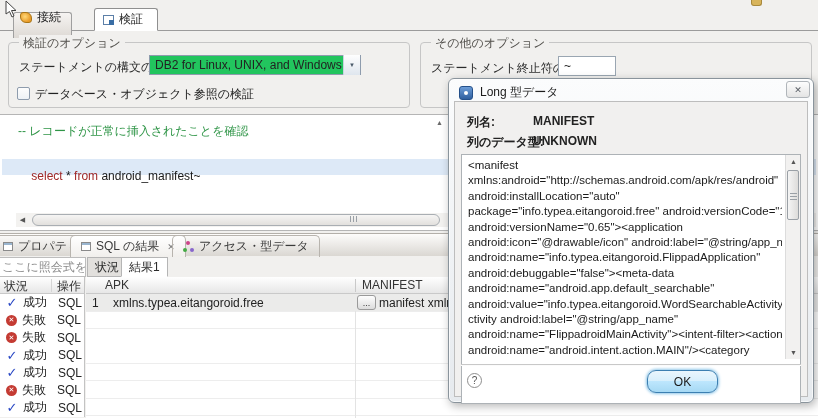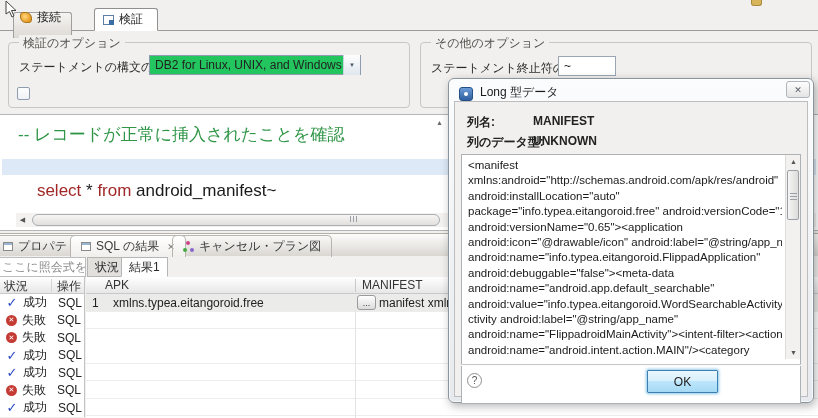--- a/index.html
+++ b/index.html
@@ -33,21 +33,21 @@
     display:flex; align-items:center; justify-content:center; font-size:6px; color:#4a5a6a; }
   .checkbox { position:absolute; left:8px; top:44px; width:13px; height:13px; background:linear-gradient(#fdfdfd,#eef2f6);
     border:1px solid #8e9cad; border-radius:2px; }
   .chk-label { position:absolute; left:26px; top:43px; }
   .term-input { position:absolute; left:137px; top:13px; width:58px; height:20px; background:#fff;
     border:1px solid #9aa6b2; padding-left:5px; line-height:18px; }
 
   
   .editor { position:absolute; left:0; top:114px; width:818px; height:117px; background:#fff;
     border-top:1px solid #b5b5b5; border-bottom:1px solid #b5b5b5; }
-  .ed-line { position:absolute; left:18px; white-space:pre; font-size:17px; }
+  .ed-line { position:absolute; left:18px; white-space:pre; font-size:12px; }
   .ed-comment { top:8px; color:#2f9547; }
   .ed-code { top:26px; color:#1a1a1a; }
   .ed-code span { white-space:pre; }
   .ed-code [data-k="kw"] { color:#a02828; }
   .cur-line { position:absolute; left:2px; top:44px; width:814px; height:16px; background:#dde9f7; }
   .ed-uparrow { position:absolute; right:375px; top:4px; font-size:7px; color:#6a6a6a; }
   .hscroll { position:absolute; left:16px; bottom:3px; width:800px; height:14px; background:#f3f2f0; }
   .hs-left { position:absolute; left:0; top:0; width:13px; height:14px; font-size:7px; color:#555;
     display:flex; align-items:center; justify-content:center; }
   .hs-thumb { position:absolute; left:16px; top:1px; width:408px; height:12px; background:linear-gradient(#f6f5f4,#e2e0dd);
@@ -106,21 +106,21 @@
   .rr-num { position:absolute; left:6px; } .rr-apk { position:absolute; left:27px; }
   .rr-btn { position:absolute; left:271px; top:1px; width:19px; height:15px; font-size:9px; color:#333;
     background:linear-gradient(#fefefe,#dcdcdc); border:1px solid #9a9a9a; border-radius:3px;
     display:flex; align-items:center; justify-content:center; line-height:6px; }
   .rr-manifest { position:absolute; left:293px; white-space:nowrap; overflow:hidden; width:120px; }
 
   
   .dialog { position:absolute; left:448px; top:78px; width:366px; height:325px; z-index:10;
     background:linear-gradient(#fbfcfd,#e6eaee); border:1px solid #8a949c; border-radius:6px;
     box-shadow:2px 3px 10px rgba(0,0,0,0.3), inset 0 0 0 1px rgba(255,255,255,0.65); }
-  .dlg-title { position:absolute; left:10px; top:5px; display:flex; align-items:flex-end; gap:7px; color:#1b1b1b; }
+  .dlg-title { position:absolute; left:10px; top:5px; display:flex; align-items:center; gap:7px; color:#1b1b1b; }
   .ic-dialog { width:14px; height:14px; border-radius:3px; border:1px solid #24508a;
     background:linear-gradient(#6b9cd8,#2f5f9e); position:relative; }
   .ic-dialog::before { content:""; position:absolute; left:4px; top:4px; width:4px; height:4px;
     border-radius:50%; background:#fff; }
   .dlg-close { position:absolute; right:3px; top:2px; width:24px; height:17px;
     background:linear-gradient(#fdfdfd,#e4e4e4); border:1px solid #b0b5ba; border-radius:3px;
     display:flex; align-items:center; justify-content:center; font-size:9px; font-weight:bold; color:#5a5f66; }
   .dlg-inner { position:absolute; left:5px; right:5px; top:22px; bottom:5px;
     background:#f1f0ef; border:1px solid #bdbdbd; }
   .dfield { position:absolute; left:12px;font-weight:bold; }
@@ -135,21 +135,21 @@
     display:flex; align-items:center; justify-content:center; }
   .vs-up { top:0; } .vs-down { bottom:0; }
   .vs-thumb { position:absolute; left:1px; top:15px; width:12px; height:50px;
     background:linear-gradient(90deg,#f5f5f5,#dddcda); border:1px solid #9aa0a6; border-radius:2px; }
   .vs-grip { position:absolute; left:2px; top:22px; width:7px; height:7px;
     background:repeating-linear-gradient(#9aa0a6 0 1px,transparent 1px 3px); }
   .dlg-divider { position:absolute; left:6px; right:6px; top:262px; height:2px;
     border-top:1px solid #c8c8c8; border-bottom:1px solid #fbfbfb; }
   .help-btn { position:absolute; left:12px; top:271px; width:15px; height:15px; border:1px solid #8e8e8e;
     border-radius:50%; color:#555; font-size:10px; display:flex; align-items:center; justify-content:center; }
-  .btn { position:absolute; top:268px; height:23px; border-radius:1px; display:flex;
+  .btn { position:absolute; top:268px; height:23px; border-radius:9px; display:flex;
     align-items:center; justify-content:center; color:#1a1a1a; }
   .btn-ok { right:89px; width:71px; border:1px solid #3c7fb1;
     background:linear-gradient(#eaf6fd,#d7effc 49%,#bde6fd 50%,#a6d9f4);
     box-shadow:0 0 3px 1px #8ec6e8; }
   .btn-cancel { right:9px; width:72px; border:1px solid #8e8e8e;
     background:linear-gradient(#f5f5f5,#ebebeb 49%,#dddddd 50%,#cfcfcf); }
 
   
   .cursor { position:absolute; left:4px; top:0; z-index:20; }
   .mini-top-icon { position:absolute; left:751px; top:0; width:11px; height:6px;
@@ -176,20 +176,21 @@
   </div>
 
   <div class="group g1">
     <span class="group-label">検証のオプション</span>
     <span class="fld-label" style="left:10px; top:16px;">ステートメントの構文の検証:</span>
     <div class="dropdown">
       <span class="dd-text">DB2 for Linux, UNIX, and Windows</span>
       <span class="dd-btn">▼</span>
     </div>
     <span class="checkbox"></span>
+    <span class="chk-label">データベース・オブジェクト参照の検証</span>
   </div>
 
   <div class="group g2">
     <span class="group-label">その他のオプション</span>
     <span class="fld-label" style="left:10px; top:17px;">ステートメント終止符の設定:</span>
     <div class="term-input">~</div>
   </div>
 
   <div class="editor">
     <div class="cur-line"></div>
@@ -214,21 +215,21 @@
       <span class="ic-window"></span>
       <span>SQL の結果</span>
       <span class="ctab-close">✕</span>
     </div>
     <div class="ctab" style="left:172px;">
       <span class="ic-plan">
           <i></i>
           <i></i>
           <i></i>
         </span>
-      <span>キャンセル・プラン図</span>
+      <span>アクセス・型データ</span>
     </div>
   </div>
 
   <div class="filter-box">ここに照会式を入力</div>
   <span class="itab itab-status">状況</span>
   <span class="itab itab-result">結果1</span>
 
   <div class="thead status-head">
     <span class="sh-col1">状況</span>
     <span class="sh-col2">操作</span>

